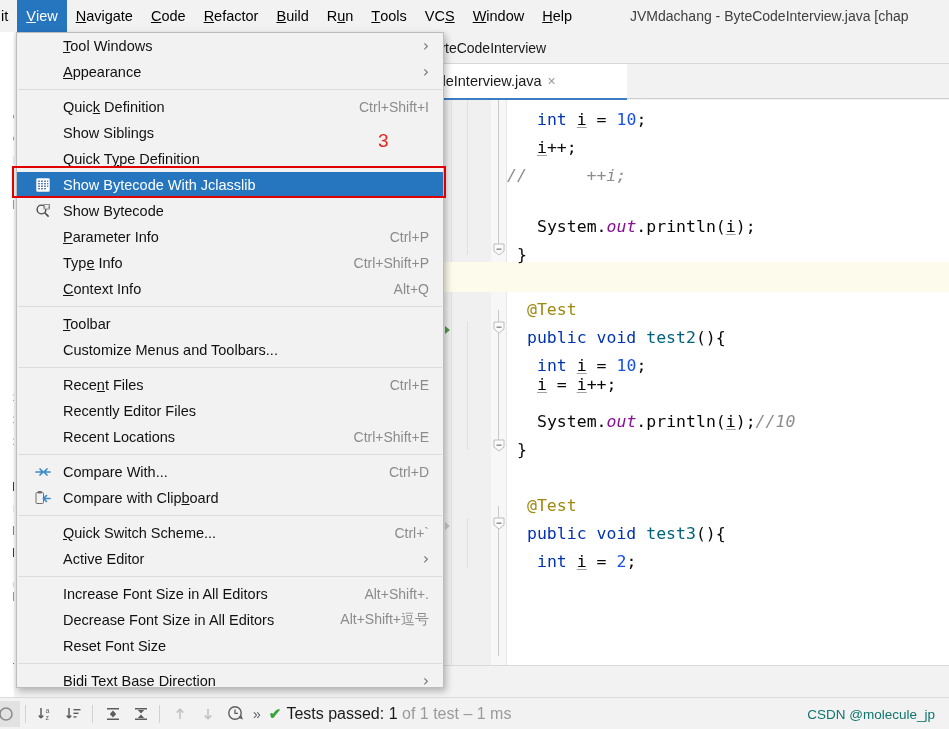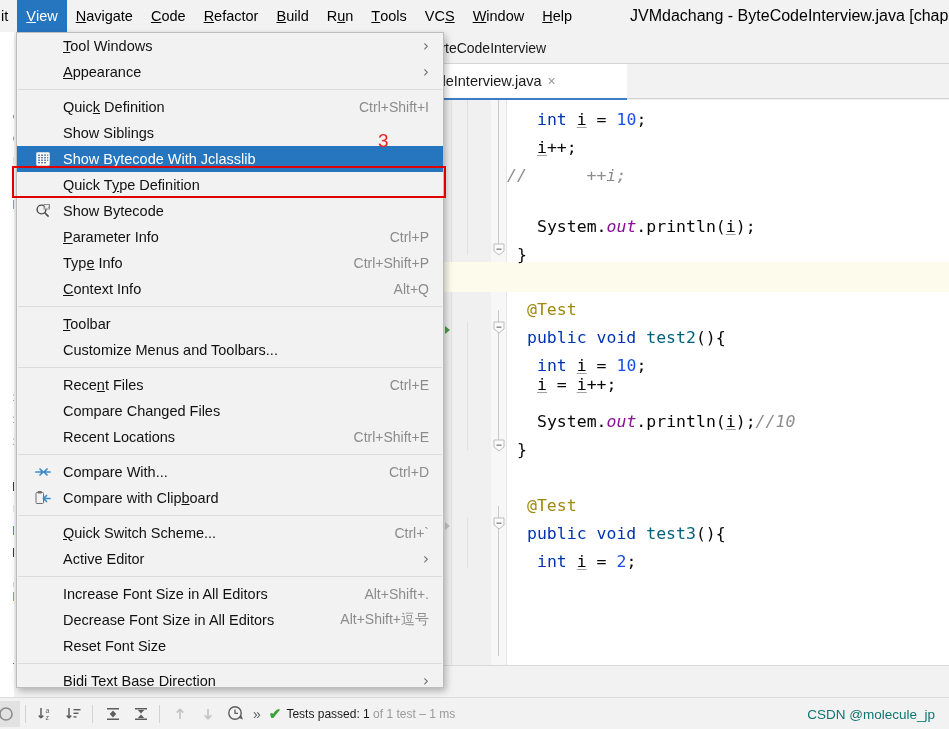--- a/index.html
+++ b/index.html
@@ -20,21 +20,21 @@
   }
   .mb-item {
     height: 32px; padding: 0 9px; display: flex; align-items: center;
     font-size: 14.5px; color: #000; white-space: nowrap; cursor: default;
   }
   .mb-item.active { background: #2675bf; color: #fff; }
   .mb-item u { text-decoration: underline; text-underline-offset: 1px; }
   .win-title {
     position: absolute; left: 630px; top: 0; height: 32px;
     display: flex; align-items: center;
-    font-size: 16px; color: #000000; white-space: nowrap; overflow: hidden;
+    font-size: 14px; color: #404040; white-space: nowrap; overflow: hidden;
     width: 319px;
   }
 
   
   .ide-bg { position: absolute; top: 32px; left: 0; width: 949px; height: 665px; background: #ffffff; }
   .left-strip {
     position: absolute; top: 32px; left: 0; width: 14px; height: 665px;
     background: #ffffff; overflow: hidden;
   }
   .tree-frag {
@@ -181,21 +181,21 @@
     background: #f2f2f2; border-top: 1px solid #dcdcdc;
     display: flex; align-items: center;
   }
   .sb-icon {
     width: 26px; height: 26px; display: flex; align-items: center;
     justify-content: center; margin-left: 2px;
   }
   .sb-sep { width: 1px; height: 18px; background: #d2d2d2; margin: 0 5px; }
   .sb-chev { color: #606060; font-size: 14px; margin: 0 8px 0 4px; }
   .sb-check { color: #3aa33a; font-size: 15px; margin-right: 5px; font-weight: bold;}
-  .sb-text { font-size: 12px; color: #1a1a1a; white-space: nowrap; }
+  .sb-text { font-size: 16px; color: #1a1a1a; white-space: nowrap; }
   .sb-text .dim { color: #9a9a9a; }
   .watermark {
     position: absolute; right: 14px; top: 50%; transform: translateY(-50%);
     font-size: 13.5px; color: #0f766e; white-space: nowrap;
   }
   .sb-first {
     width: 28px; height: 26px; display:flex; align-items:center; justify-content:center;
     background:#e2e2e2; margin-left:-8px;
   }
 </style>
@@ -333,20 +333,23 @@
         <span class="label"><u>A</u>ppearance</span>
         <span class="arrow">›</span>
       </div>
       <div class="mi-sep"></div>
       <div class="mi">
         <span class="label">Quic<u>k</u> Definition</span>
         <span class="shortcut">Ctrl+Shift+I</span>
       </div>
       <div class="mi">
         <span class="label">Show Siblings</span>
+      </div>
+      <div class="mi">
+        <span class="label">Quick T<u>y</u>pe Definition</span>
       </div>
       <div class="mi selected">
         <span class="mi-icon"><svg width="16" height="16" viewBox="0 0 16 16">
             <rect x="1.5" y="1.5" width="13" height="13" rx="1" fill="#ffffff" stroke="#c9d6e6"></rect>
             <g fill="#5b7fb0">
               <rect x="3" y="3.5" width="2" height="1.4"></rect>
               <rect x="6" y="3.5" width="2" height="1.4"></rect>
               <rect x="9" y="3.5" width="2" height="1.4"></rect>
               <rect x="12" y="3.5" width="1.3" height="1.4"></rect>
               <rect x="3" y="6" width="2" height="1.4"></rect>
@@ -358,23 +361,20 @@
               <rect x="9" y="8.5" width="2" height="1.4"></rect>
               <rect x="12" y="8.5" width="1.3" height="1.4"></rect>
               <rect x="3" y="11" width="2" height="1.4"></rect>
               <rect x="6" y="11" width="2" height="1.4"></rect>
               <rect x="9" y="11" width="2" height="1.4"></rect>
             </g>
           </svg></span>
         <span class="label">Show Bytecode With Jclasslib</span>
       </div>
       <div class="mi">
-        <span class="label">Quick T<u>y</u>pe Definition</span>
-      </div>
-      <div class="mi">
         <span class="mi-icon"><svg width="16" height="16" viewBox="0 0 16 16">
             <circle cx="6.5" cy="6.5" r="4.4" fill="none" stroke="#4a4a4a" stroke-width="1.4"></circle>
             <path d="M9.8 9.8 L13.6 13.6" stroke="#4a4a4a" stroke-width="1.6"></path>
             <rect x="9" y="1.5" width="5.5" height="4.5" fill="#efefef" stroke="#777" stroke-width="0.8"></rect>
             <path d="M10 3 l-0.9 0.9 l0.9 0.9 M13.4 3 l0.9 0.9 l-0.9 0.9" stroke="#555" stroke-width="0.7" fill="none"></path>
           </svg></span>
         <span class="label">Show Bytecode</span>
       </div>
       <div class="mi">
         <span class="label"><u>P</u>arameter Info</span>
@@ -394,21 +394,21 @@
       </div>
       <div class="mi">
         <span class="label">Customize Menus and Toolbars...</span>
       </div>
       <div class="mi-sep"></div>
       <div class="mi">
         <span class="label">Rece<u>n</u>t Files</span>
         <span class="shortcut">Ctrl+E</span>
       </div>
       <div class="mi">
-        <span class="label">Compare Changed Files</span>
+        <span class="label">Recently Editor Files</span>
       </div>
       <div class="mi">
         <span class="label">Recent Locations</span>
         <span class="shortcut">Ctrl+Shift+E</span>
       </div>
       <div class="mi-sep"></div>
       <div class="mi">
         <span class="mi-icon"><svg width="16" height="16" viewBox="0 0 16 16">
             <path d="M1 8 h6 M5 5 l3 3 l-3 3" stroke="#3d8ac8" stroke-width="1.7" fill="none" stroke-linecap="round"></path>
             <path d="M15 8 h-4 M12 5 l-3 3 l3 3" stroke="#3d8ac8" stroke-width="1.7" fill="none" stroke-linecap="round"></path>

